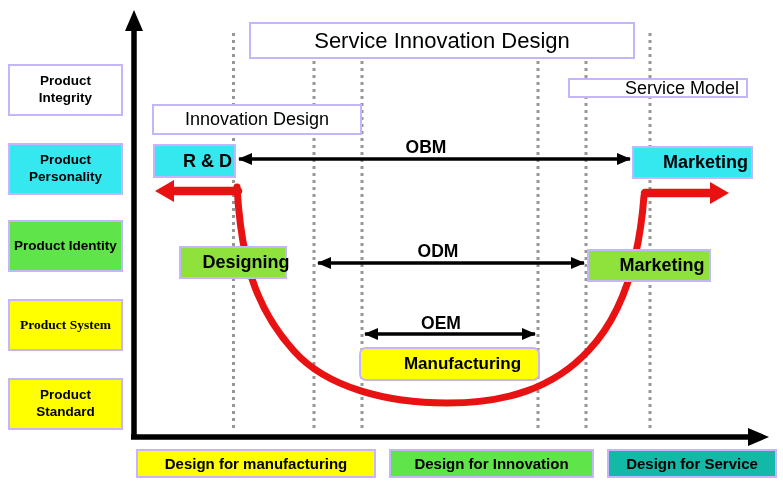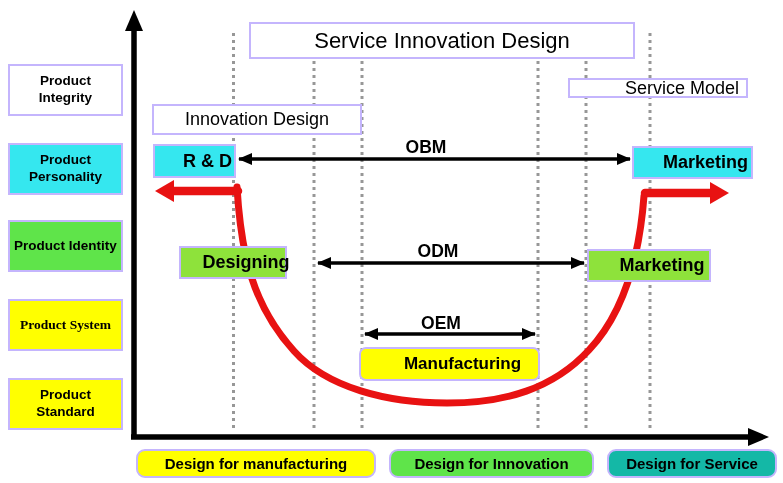--- a/index.html
+++ b/index.html
@@ -10,21 +10,21 @@
   svg.layer{position:absolute;left:0;top:0;width:783px;height:483px;}
   .box{
     position:absolute;box-sizing:border-box;border:2px solid #c4b5fd;
     display:flex;align-items:center;justify-content:center;
     text-align:center;background:#fff;color:#000;
   }
   .title-box{font-size:22px;font-weight:400;border-width:2px;}
   .header-box{font-size:18px;font-weight:400;border-width:2px;}
   .node{font-weight:700;font-size:18px;border-width:2px;padding-left:26px;}
   .side{left:8px;width:115px;height:52px;font-weight:700;font-size:13.5px;line-height:1.25;border-width:2.5px;padding:0 4px;}
-  .bottom{top:449px;height:29px;font-weight:700;font-size:15px;border-width:2px;border-radius:9px;}
+  .bottom{top:449px;height:29px;font-weight:700;font-size:15px;border-width:2px;}
   .bm-label{
     position:absolute;font-weight:700;font-size:17.5px;color:#000;
     transform:translateX(-50%);white-space:nowrap;
   }
 </style>
 </head>
 <body>
 
 <div class="stage">
 

